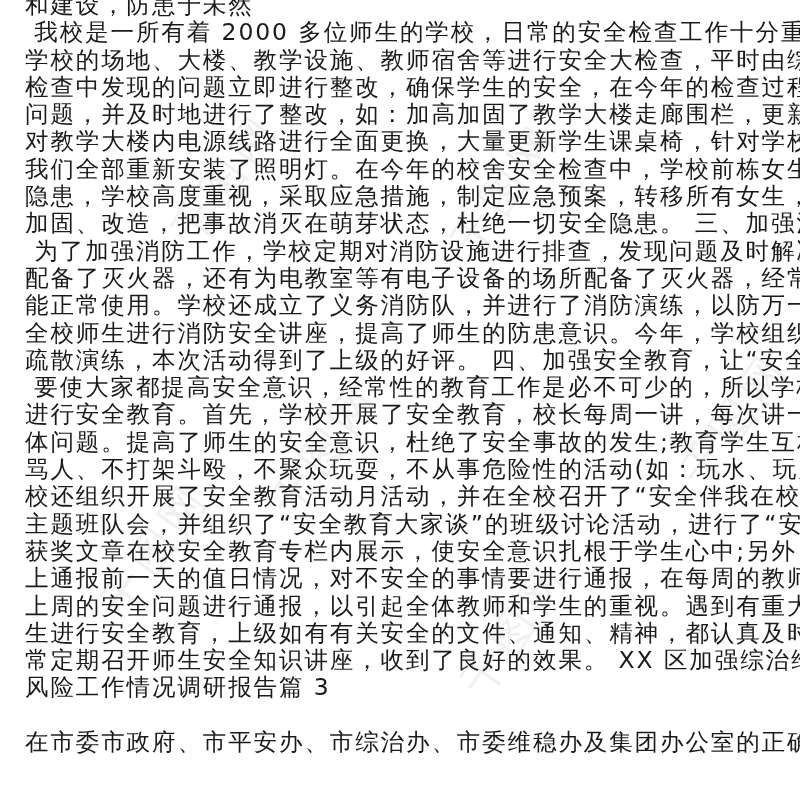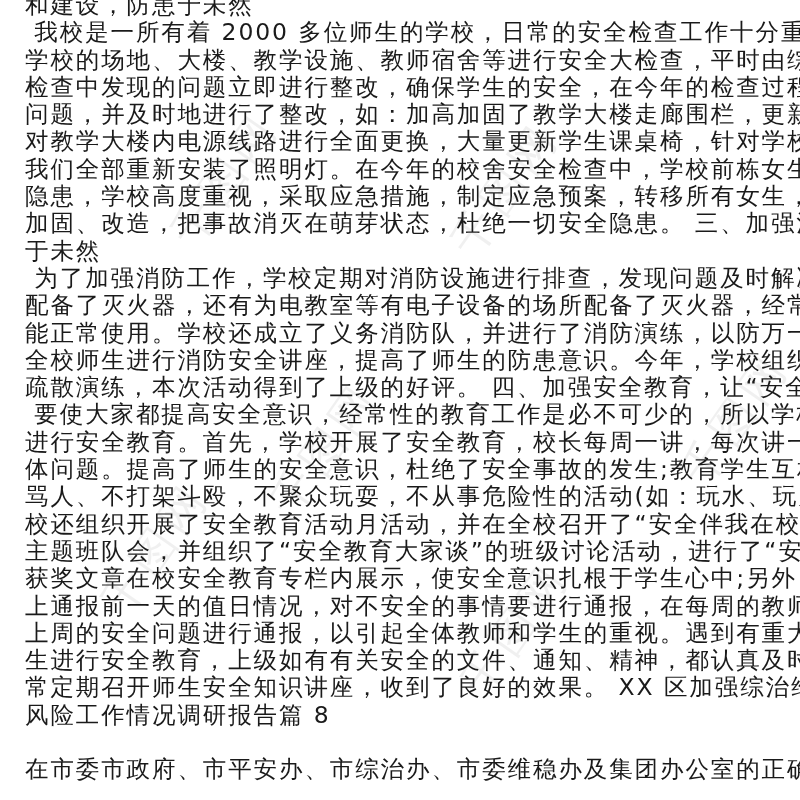--- a/index.html
+++ b/index.html
@@ -35,34 +35,33 @@
   <div class="lines">
     <div class="line">和建设，防患于未然</div>
     <div class="line"> 我校是一所有着 2000 多位师生的学校，日常的安全检查工作十分重要。学校每年都要对</div>
     <div class="line">学校的场地、大楼、教学设施、教师宿舍等进行安全大检查，平时由综治专干定期检查，对</div>
     <div class="line">检查中发现的问题立即进行整改，确保学生的安全，在今年的检查过程中，我们发现了一些</div>
     <div class="line">问题，并及时地进行了整改，如：加高加固了教学大楼走廊围栏，更新了教室陈旧的门窗等，</div>
     <div class="line">对教学大楼内电源线路进行全面更换，大量更新学生课桌椅，针对学校走廊光线较暗的问题，</div>
     <div class="line">我们全部重新安装了照明灯。在今年的校舍安全检查中，学校前栋女生宿舍被检查存在安全</div>
     <div class="line">隐患，学校高度重视，采取应急措施，制定应急预案，转移所有女生，抓紧时间对宿舍进行</div>
     <div class="line">加固、改造，把事故消灭在萌芽状态，杜绝一切安全隐患。 三、加强消防安全意识，防患</div>
-    <div class="line">于未然</div>
     <div class="line"> 为了加强消防工作，学校定期对消防设施进行排查，发现问题及时解决;今年为每幢教学楼</div>
     <div class="line">配备了灭火器，还有为电教室等有电子设备的场所配备了灭火器，经常检查，确保消防器材</div>
     <div class="line">能正常使用。学校还成立了义务消防队，并进行了消防演练，以防万一。学校还聘请警官为</div>
     <div class="line">全校师生进行消防安全讲座，提高了师生的防患意识。今年，学校组织全校学生进行了消防</div>
     <div class="line">疏散演练，本次活动得到了上级的好评。 四、加强安全教育，让“安全第一”的思想深入人心</div>
     <div class="line"> 要使大家都提高安全意识，经常性的教育工作是必不可少的，所以学校经常组织全校师生</div>
     <div class="line">进行安全教育。首先，学校开展了安全教育，校长每周一讲，每次讲一个专题，解决一个具</div>
     <div class="line">体问题。提高了师生的安全意识，杜绝了安全事故的发生;教育学生互相友爱、互相帮助，不</div>
     <div class="line">骂人、不打架斗殴，不聚众玩耍，不从事危险性的活动(如：玩水、玩火、爬树等);其次，学</div>
     <div class="line">校还组织开展了安全教育活动月活动，并在全校召开了“安全伴我在校园，我把安全带回家”</div>
     <div class="line">主题班队会，并组织了“安全教育大家谈”的班级讨论活动，进行了“安全大家谈“的征文比赛，</div>
     <div class="line">获奖文章在校安全教育专栏内展示，使安全意识扎根于学生心中;另外，我们在每天的晨会</div>
     <div class="line">上通报前一天的值日情况，对不安全的事情要进行通报，在每周的教师会上，学校也及时对</div>
     <div class="line">上周的安全问题进行通报，以引起全体教师和学生的重视。遇到有重大活动，我们都要对学</div>
     <div class="line">生进行安全教育，上级如有有关安全的文件、通知、精神，都认真及时地学习传达，学校经</div>
     <div class="line">常定期召开师生安全知识讲座，收到了良好的效果。 XX 区加强综治维稳工作防范化解重大</div>
-    <div class="line">风险工作情况调研报告篇 8</div>
+    <div class="line">风险工作情况调研报告篇 3</div>
     <div class="line"></div>
     <div class="line">在市委市政府、市平安办、市综治办、市委维稳办及集团办公室的正确领导下，我公司按照</div>
   </div>
 </div>
 
 </body></html>

